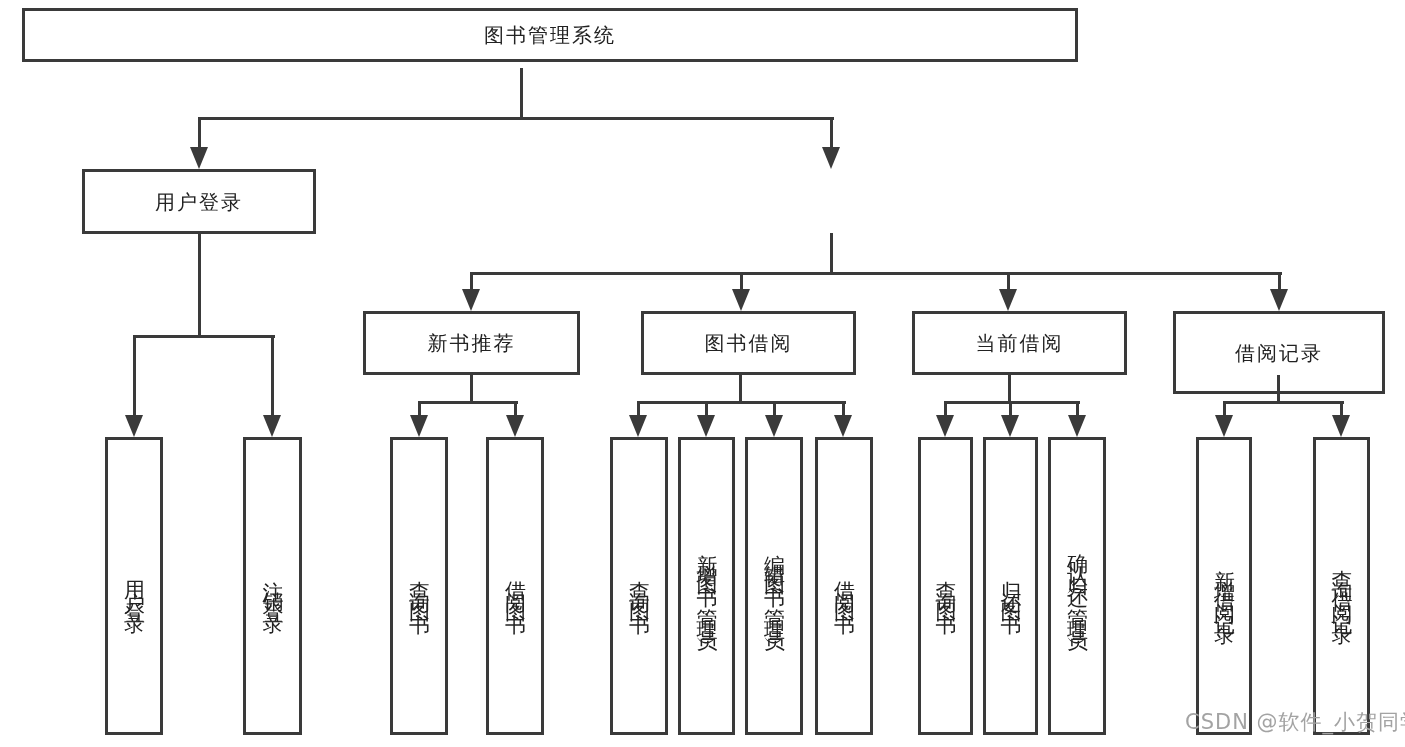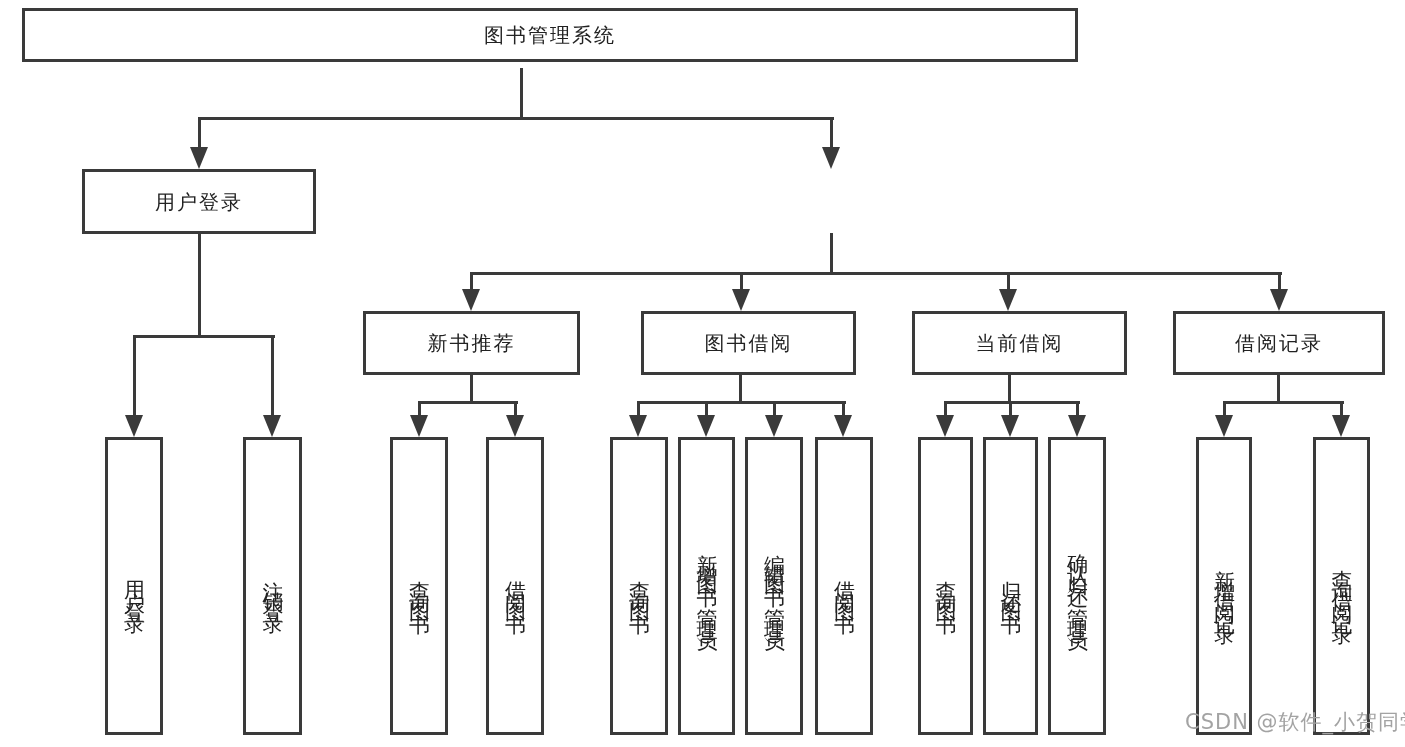--- a/index.html
+++ b/index.html
@@ -50,21 +50,21 @@
   </div>
 
   <div class="box" style="left:633px;top:311px;width:215px;height:64px;margin-left:8px;">
     <span>图书借阅</span>
   </div>
 
   <div class="box" style="left:896px;top:311px;width:215px;height:64px;margin-left:16px;">
     <span>当前借阅</span>
   </div>
 
-  <div class="box" style="left:1173px;top:311px;width:212px;height:64px;">
+  <div class="box" style="left:1173px;top:311px;width:212px;height:83px;">
     <span>借阅记录</span>
   </div>
 
   <div class="box vbox" style="left:105px;top:437px;width:58px;height:298px;">
     <span>用户登录</span>
   </div>
 
   <div class="box vbox" style="left:243px;top:437px;width:59px;height:298px;">
     <span>注销登录</span>
   </div>

